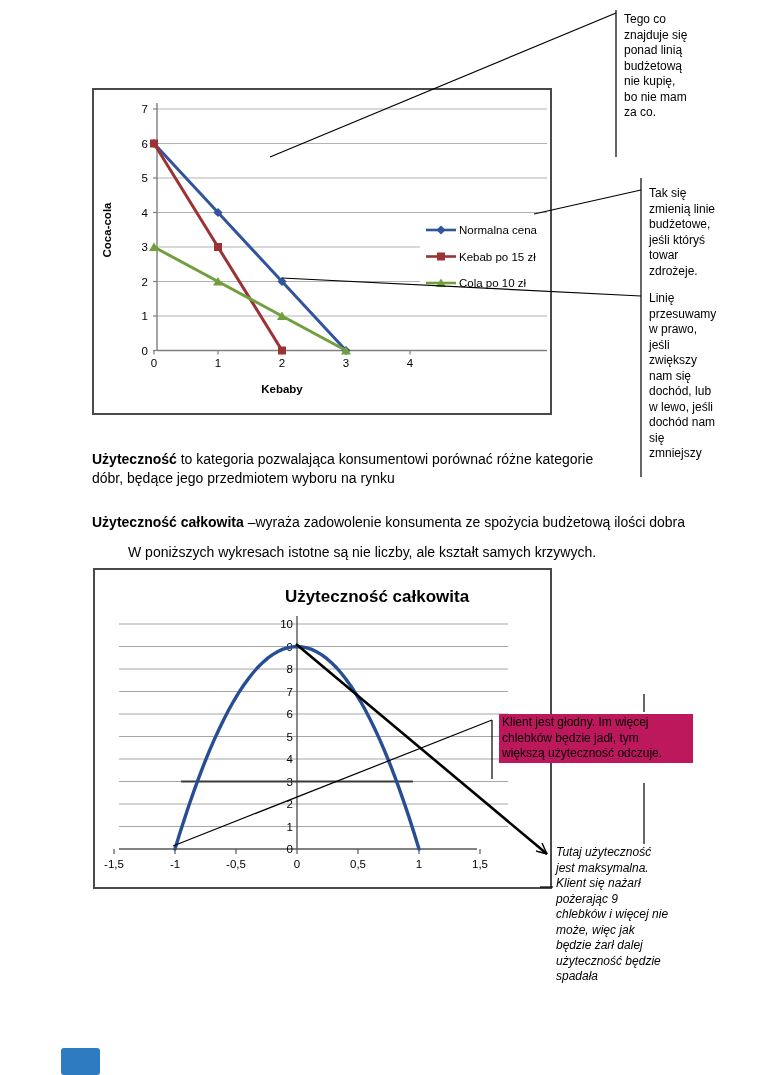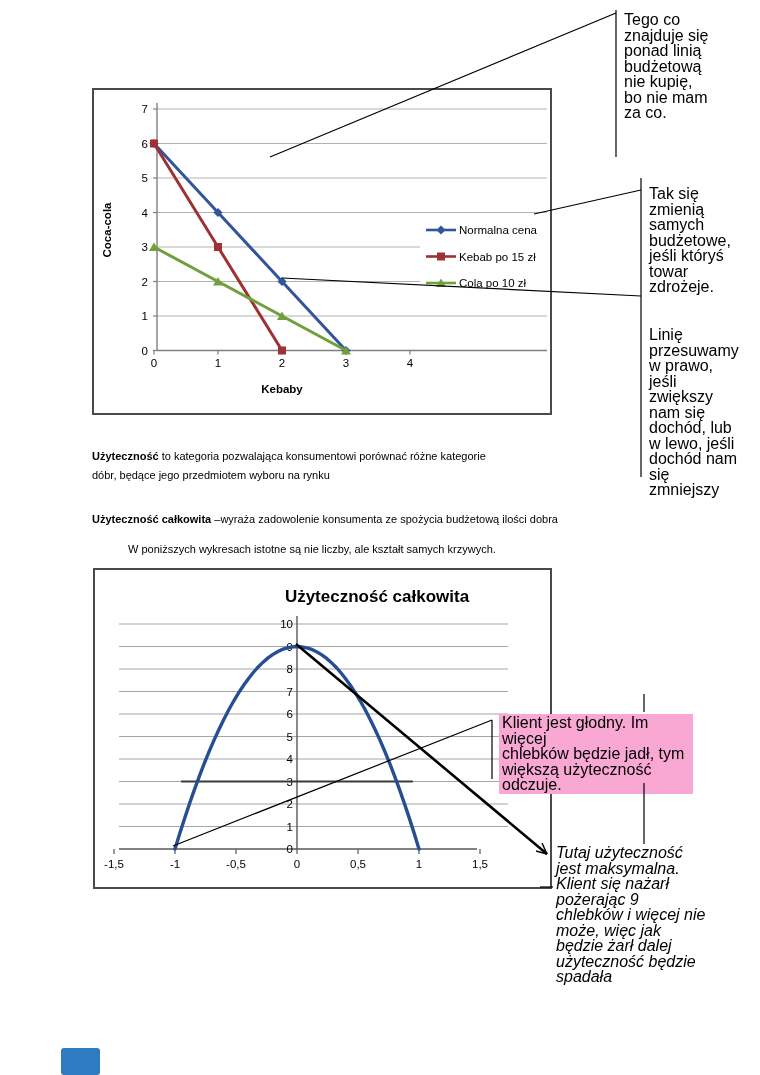--- a/index.html
+++ b/index.html
@@ -4,23 +4,23 @@
 <style>
   html,body{margin:0;padding:0;}
   body{
     width:760px;height:1075px;background:#ffffff;position:relative;overflow:hidden;
     font-family:"Liberation Sans","DejaVu Sans",sans-serif;color:#000;
   }
   .chart-box{position:absolute;border:2px solid #4a4a4a;background:#fff;box-sizing:border-box;}
   #chart1{left:92px;top:88px;width:460px;height:327px;}
   #chart2{left:93px;top:568px;width:459px;height:321px;}
   .chart-box svg{display:block;width:100%;height:100%;}
-  .callout-text{position:absolute;font-size:16px;line-height:15.5px;white-space:pre-line;}
-  #tb-klient{z-index:40;background:#f9a8d4;padding:1px 3px;}
-  .para{position:absolute;font-size:11px;line-height:19px;}
+  .callout-text{position:absolute;font-size:12px;line-height:15.5px;white-space:pre-line;}
+  #tb-klient{z-index:40;background:#be185d;padding:1px 3px;}
+  .para{position:absolute;font-size:14px;line-height:19px;}
   .para .lead{font-weight:bold;}
   .para .rest{white-space:pre-line;}
   #overlay{position:absolute;left:0;top:0;z-index:50;pointer-events:none;}
   #blue-box{position:absolute;left:61px;top:1048px;width:39px;height:27px;border-radius:3px;}
 </style>
 </head>
 <body>
 
 <div id="chart1" class="chart-box">
   <svg viewBox="0 0 456 323">
@@ -153,26 +153,26 @@
 <p class="para" style="left:88px;top:529px;width:660px;margin-left:40px;">W poniższych wykresach istotne są nie liczby, ale kształt samych krzywych.</p>
 
 <div class="callout-text" style="left:624px;top:12px;width:112px;">Tego co
 znajduje się
 ponad linią
 budżetową
 nie kupię,
 bo nie mam
 za co.</div>
 <div class="callout-text" style="left:649px;top:186px;width:108px;">Tak się
-zmienią samych
+zmienią linie
 budżetowe,
 jeśli któryś
 towar
 zdrożeje.</div>
-<div class="callout-text" style="left:649px;top:291px;width:108px;margin-top:36px;">Linię
+<div class="callout-text" style="left:649px;top:291px;width:108px;">Linię
 przesuwamy
 w prawo,
 jeśli
 zwiększy
 nam się
 dochód, lub
 w lewo, jeśli
 dochód nam
 się
 zmniejszy</div>

